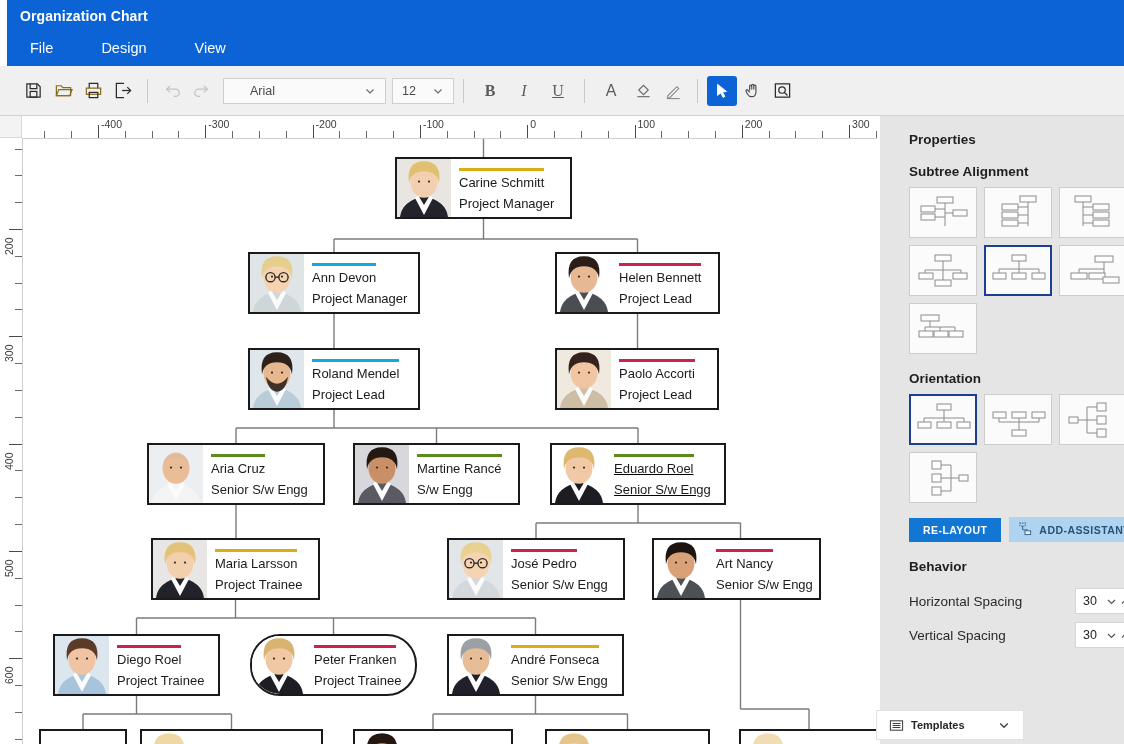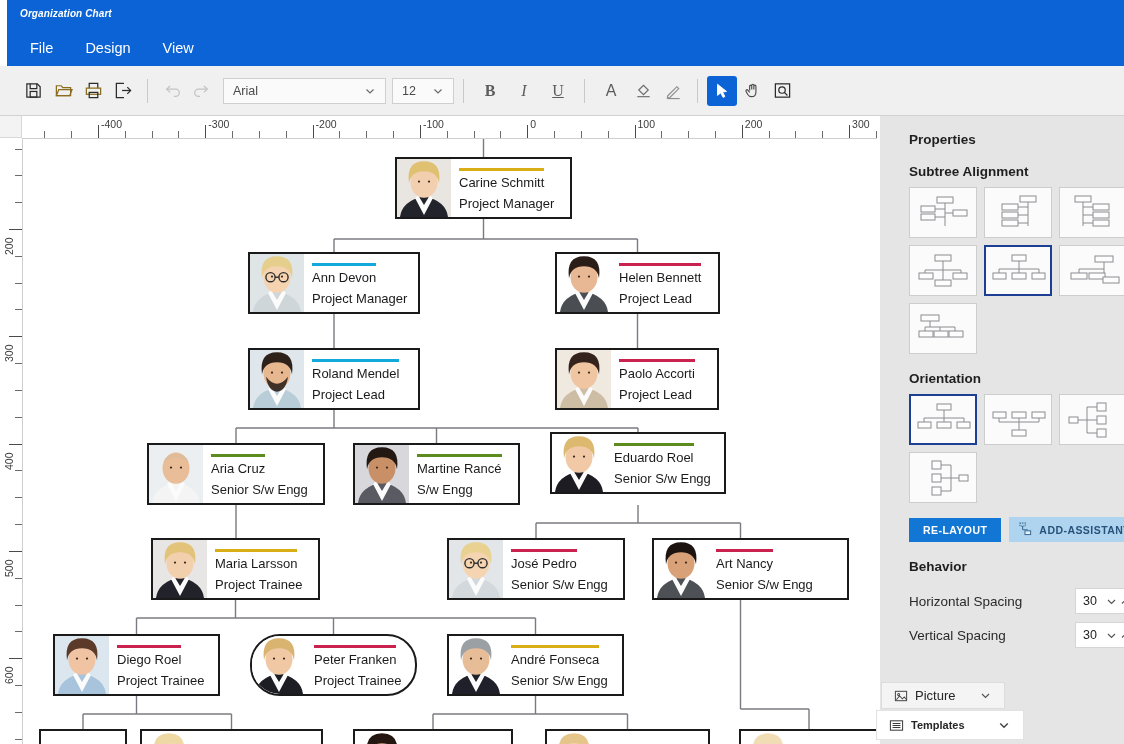--- a/index.html
+++ b/index.html
@@ -16,25 +16,24 @@
   .titlebar {
     position: absolute; left: 0; top: 0; width: 1124px; height: 66px;
     background: #0b63d6;
   }
   .titlebar::before {
     content: ""; position: absolute; left: 0; top: 0; width: 7px; height: 66px;
     background: #ffffff;
   }
   .win-title {
     position: absolute; left: 20px; top: 8px;
-    font-size: 10px; font-weight: bold; color: #ffffff;
+    font-size: 14px; font-weight: bold; color: #ffffff;
     letter-spacing: .1px;
-    font-style: italic;
-  }
-  .menubar { position: absolute; left: 14px; top: 37px; display: flex; gap: 0; }
+  }
+  .menubar { position: absolute; left: 14px; top: 37px; display: flex; gap: 16px; }
   .menu-item {
     font-size: 14.5px; color: #ffffff; padding: 3px 16px; cursor: default;
     white-space: nowrap;
   }
 
   
   .toolbar {
     position: absolute; left: 0; top: 66px; width: 1124px; height: 50px;
     background: #f0f0f0; border-bottom: 1px solid #d2d2d2;
     display: flex; align-items: center; padding-left: 18px; gap: 0;
@@ -51,21 +50,21 @@
 
   .combo {
     height: 26px; background: #fafafa; border: 1px solid #cfcfcf;
     display: flex; align-items: center; position: relative; cursor: default;
   }
   .combo .val {
     font-size: 12.5px; color: #4a4a4a; padding-left: 9px; flex: 1;
     overflow: hidden; white-space: nowrap;
   }
   .combo .cv { padding-right: 9px; display: flex; align-items: center; }
-  .combo-font { width: 163px; }
+  .combo-font { width: 163px; padding-left: 17px; }
   .combo-size { width: 62px; }
 
   .fmt-btn {
     width: 34px; height: 30px; display: flex; align-items: center; justify-content: center;
     font-size: 16px; color: #5c5c5c; cursor: default;
   }
   .fmt-b { font-weight: bold; font-family: "Liberation Serif", serif; }
   .fmt-i { font-style: italic; font-family: "Liberation Serif", serif; }
   .fmt-u { text-decoration: underline; font-family: "Liberation Serif", serif; }
 
@@ -536,21 +535,21 @@
 
     <circle cx="22" cy="22.62" r="1.1" fill="#3a2a20"></circle>
     <circle cx="32" cy="22.62" r="1.1" fill="#3a2a20"></circle>
   </svg>
           </div>
        <div class="txt">
          <div class="nm" style="border-top-color:#5d8c1e">Martine Rancé</div>
          <div class="rl">S/w Engg</div>
        </div>
         </div>
-        <div class="node" style="left: 527px; top: 293px; width: 176px; height: 62px;">
+        <div class="node" style="left: 527px; top: 304px; width: 176px; height: 62px; text-decoration: underline;">
           <div class="photo">
             <svg width="54" height="58" viewBox="0 0 54 58">
     <rect width="54" height="58" fill="#ffffff"></rect>
     <path d="M3 58 q2-16 24-21 q22 5 24 21 z" fill="#1c1c22"></path>
     <path d="M21 36 l6 10 l6-10 l3 3 l-9 17 l-9-17 z" fill="#fbfbfb"></path>
     <ellipse cx="27" cy="23.200000000000003" rx="13.5" ry="15.66" fill="#f1c9a6"></ellipse>
     <path d="M12 24.36 q-3-22 15-22 q18 0 15 22 q-2-12-15-12 q-13 0-15 12z" fill="#dcb96e"></path>
 
     <circle cx="22" cy="22.62" r="1.1" fill="#3a2a20"></circle>
     <circle cx="32" cy="22.62" r="1.1" fill="#3a2a20"></circle>
@@ -595,21 +594,21 @@
               </g>
     <circle cx="22" cy="22.62" r="1.1" fill="#3a2a20"></circle>
     <circle cx="32" cy="22.62" r="1.1" fill="#3a2a20"></circle>
   </svg>
           </div>
        <div class="txt">
          <div class="nm" style="border-top-color:#c9224f">José Pedro</div>
          <div class="rl">Senior S/w Engg</div>
        </div>
         </div>
-        <div class="node" style="left: 629px; top: 399px; width: 197px; height: 62px;">
+        <div class="node" style="left: 629px; top: 399px; width: 169px; height: 62px;">
           <div class="photo">
             <svg width="54" height="58" viewBox="0 0 54 58">
     <rect width="54" height="58" fill="#ffffff"></rect>
     <path d="M3 58 q2-16 24-21 q22 5 24 21 z" fill="#4d5055"></path>
     <path d="M21 36 l6 10 l6-10 l3 3 l-9 17 l-9-17 z" fill="#fbfbfb"></path>
     <ellipse cx="27" cy="23.200000000000003" rx="13.5" ry="15.66" fill="#d9a177"></ellipse>
     <path d="M12 24.36 q-3-22 15-22 q18 0 15 22 q-2-12-15-12 q-13 0-15 12z" fill="#1d1410"></path>
 
     <circle cx="22" cy="22.62" r="1.1" fill="#3a2a20"></circle>
     <circle cx="32" cy="22.62" r="1.1" fill="#3a2a20"></circle>
@@ -954,35 +953,20 @@
           <span>
               <svg width="13" height="13" viewBox="0 0 13 13" fill="none" stroke="#555" stroke-width="1.2">
                 <path d="M3 8.5L6.5 5 10 8.5"></path>
               </svg>
             </span>
         </div>
       </div>
     </div>
   </div>
 
-  <div class="panel-tab panel-picture">
-    <span>
-      <svg width="14" height="14" viewBox="0 0 15 15" fill="none" stroke="#4a4a4a" stroke-width="1.1">
-        <rect x="1.5" y="2.5" width="12" height="10"></rect>
-          <circle cx="5" cy="6" r="1.1"></circle>
-          <path d="M2.5 11.5l3.5-4 3 3 2-2 2.5 3"></path>
-      </svg>
-    </span>
-    <span>Picture</span>
-    <span style="margin-left:auto;">
-      <svg width="13" height="13" viewBox="0 0 13 13" fill="none" stroke="#555" stroke-width="1.2">
-          <path d="M3 5l3.5 3.5L10 5"></path>
-        </svg>
-    </span>
-  </div>
 
   <div class="panel-tab panel-templates">
     <span>
       <svg width="15" height="15" viewBox="0 0 16 16" fill="none" stroke="#3c3c3c" stroke-width="1.1">
         <rect x="1.5" y="3" width="13" height="10"></rect>
           <path d="M3.8 5.8h8.4M3.8 8h8.4M3.8 10.2h8.4"></path>
       </svg>
     </span>
     <span>Templates</span>
     <span style="margin-left:auto;">

